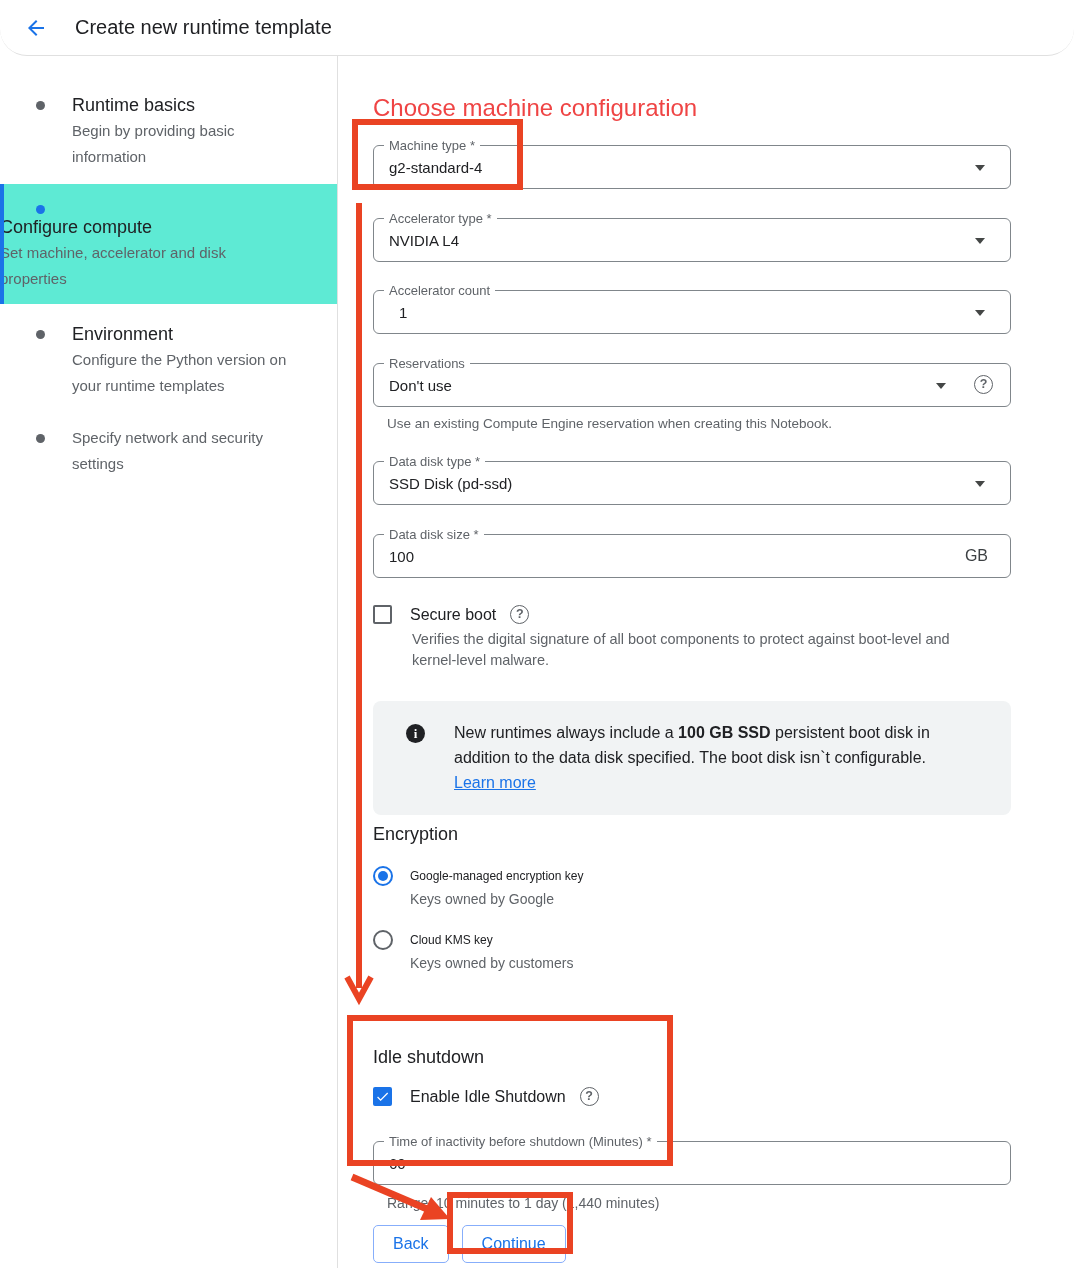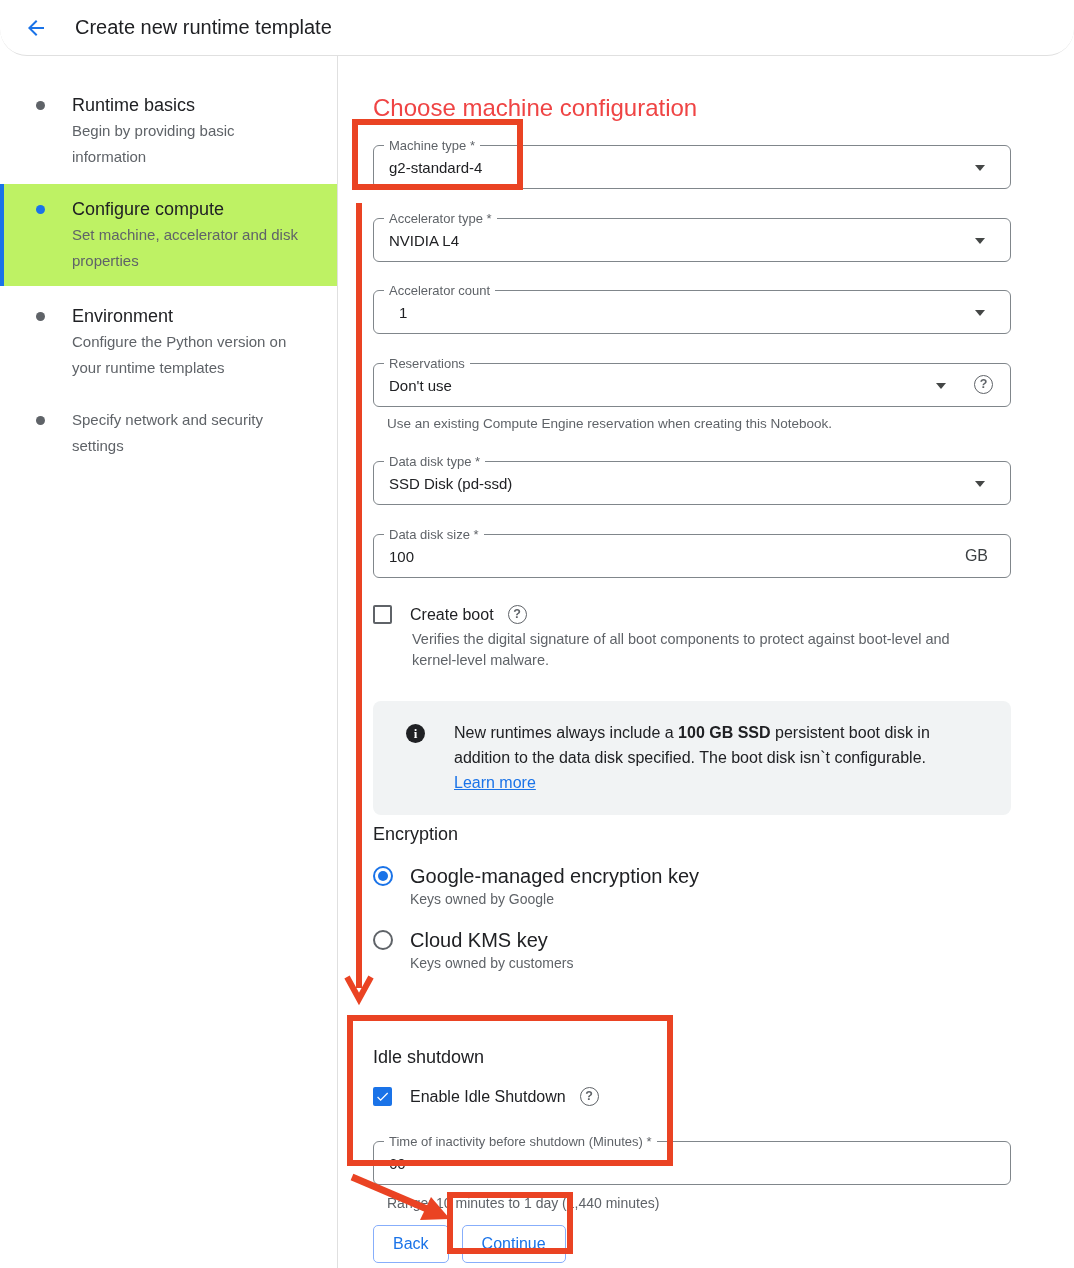--- a/index.html
+++ b/index.html
@@ -24,21 +24,21 @@
   
   .content { display:flex; height:1212px; }
   .sidebar { width:338px; border-right:1px solid #e0e0e0; padding-top:24px; flex:none; }
   .main { flex:1; padding:36px 63px 0 35px; }
 
   
   .step { display:flex; padding:12px 16px 12px 0; position:relative; margin-bottom:2px; cursor:pointer; }
   .step .dot-col { width:72px; flex:none; display:flex; justify-content:center; padding-top:9px; }
   .step .dot-col { justify-content:flex-start; padding-left:36px; }
   .dot { width:9px; height:9px; border-radius:50%; background:#5f6368; }
-  .step.active { background:#bef264; }
+  .step.active { background:#5eead4;flex-direction:column; }
   .step.active::before {
     content:""; position:absolute; left:0; top:0; bottom:0; width:4px; background:#1a73e8;
   }
   .step.active .dot { background:#1a73e8; }
   .step-title { font-size:18px; line-height:26px; color:#202124; }
   .step-desc { font-size:15px; line-height:26px; color:#5f6368; max-width:235px; }
 
   
   .page-title { font-size:24px; font-weight:400; line-height:32px; color:#ef4444; }
 
@@ -100,21 +100,21 @@
 
   
   .radio-row { display:flex; align-items:flex-start; margin-top:20px; }
   .radio {
     width:20px; height:20px; border:2px solid #5f6368; border-radius:50%; background:#fff;
     flex:none; cursor:pointer; display:flex; align-items:center; justify-content:center; margin-top:1px;
   }
   .radio.selected { border-color:#1a73e8; }
   .radio.selected::after { content:""; width:10px; height:10px; border-radius:50%; background:#1a73e8; }
   .radio-texts { margin-left:17px; }
-  .radio-label { font-size:20px; color:#202124; line-height:22px; }
+  .radio-label { font-size:12px; color:#202124; line-height:22px; }
   .radio-desc { font-size:14px; color:#5f6368; line-height:20px; margin-top:2px; }
 
   
   .range-hint { font-size:14px; color:#5f6368; margin:10px 0 0 14px; }
   .btn-row { display:flex; margin-top:14px; }
   .btn {
     height:38px; border:1px solid #87aefb; border-radius:5px; background:#fff;
     color:#1a73e8; font-size:16px; font-weight:500; font-family:inherit;
     padding:0 19px; cursor:pointer;
   }
@@ -218,21 +218,21 @@
     </div>
 
     <div class="field" style="margin-top:29px">
       <span class="flabel">Data disk size *</span>
       <span class="fvalue">100</span>
       <span class="suffix">GB</span>
     </div>
 
     <div class="check-row" style="margin-top:27px">
       <span class="checkbox"></span>
-      <span class="check-label">Create boot</span>
+      <span class="check-label">Secure boot</span>
       <span class="help-icon">?</span>
     </div>
     <div class="check-desc">Verifies the digital signature of all boot components to protect against boot-level and kernel-level malware.</div>
 
     <div class="info-box">
       <span class="info-icon">i</span>
       <div class="info-text">
         <span>New runtimes always include a </span><b>100 GB SSD</b><span> persistent boot disk in addition to the data disk specified. The boot disk isn`t configurable.</span><br>
         <span class="link">Learn more</span>
       </div>

